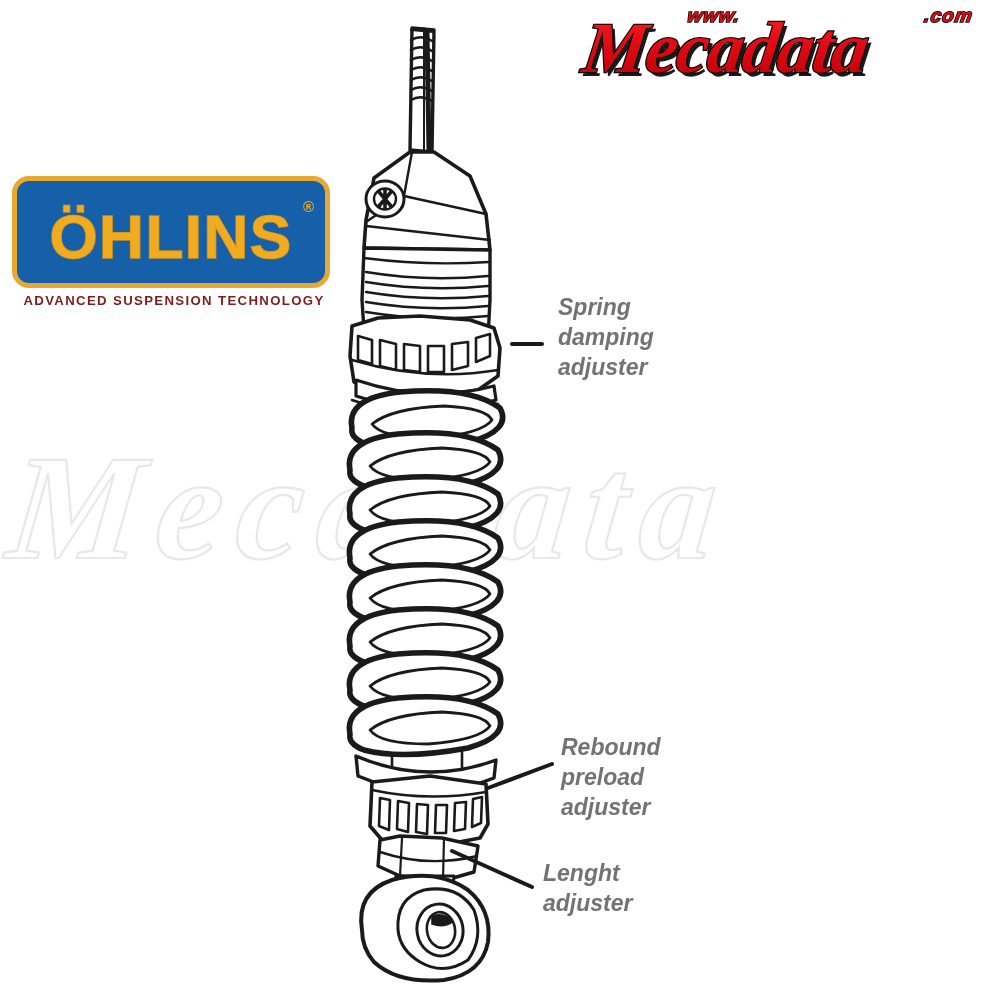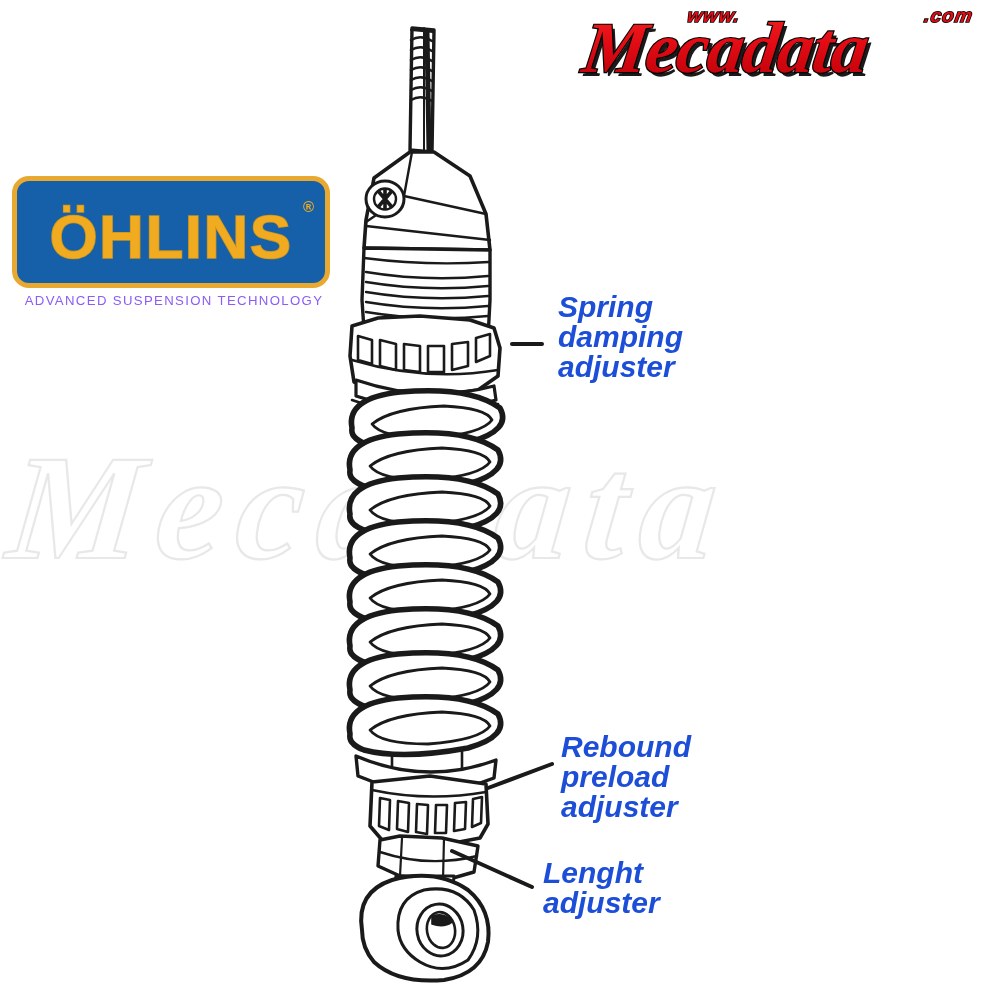--- a/index.html
+++ b/index.html
@@ -71,23 +71,23 @@
     left: 0; top: 0;
     width: 318px;
     height: 112px;
   }
   #ohlins-tagline {
     position: absolute;
     left: 2px;
     top: 117px;
     width: 320px;
     text-align: center;
-    color: #8b5cf6;
+    color: #7f1d1d;
     font-family: "Liberation Sans", sans-serif;
-    font-weight: normal;
+    font-weight: bold;
     font-size: 13.2px;
     letter-spacing: 1.35px;
     white-space: nowrap;
   }
 
   
   #drawing {
     position: absolute;
     left: 0;
     top: 0;
@@ -96,23 +96,23 @@
     z-index: 3;
   }
 
   
   .callout {
     position: absolute;
     z-index: 6;
     font-family: "Liberation Sans", sans-serif;
     font-style: italic;
     font-weight: bold;
-    font-size: 30px;
+    font-size: 23px;
     line-height: 30px;
-    color: #1d4ed8;
+    color: #737373;
     white-space: nowrap;
   }
   #callout-spring-preload { left: 558px; top: 292px; }
   #callout-rebound-damping { left: 561px; top: 732px; }
   #callout-length { left: 543px; top: 858px; }
 
   #leaders {
     position: absolute;
     left: 0; top: 0;
     width: 1000px;

